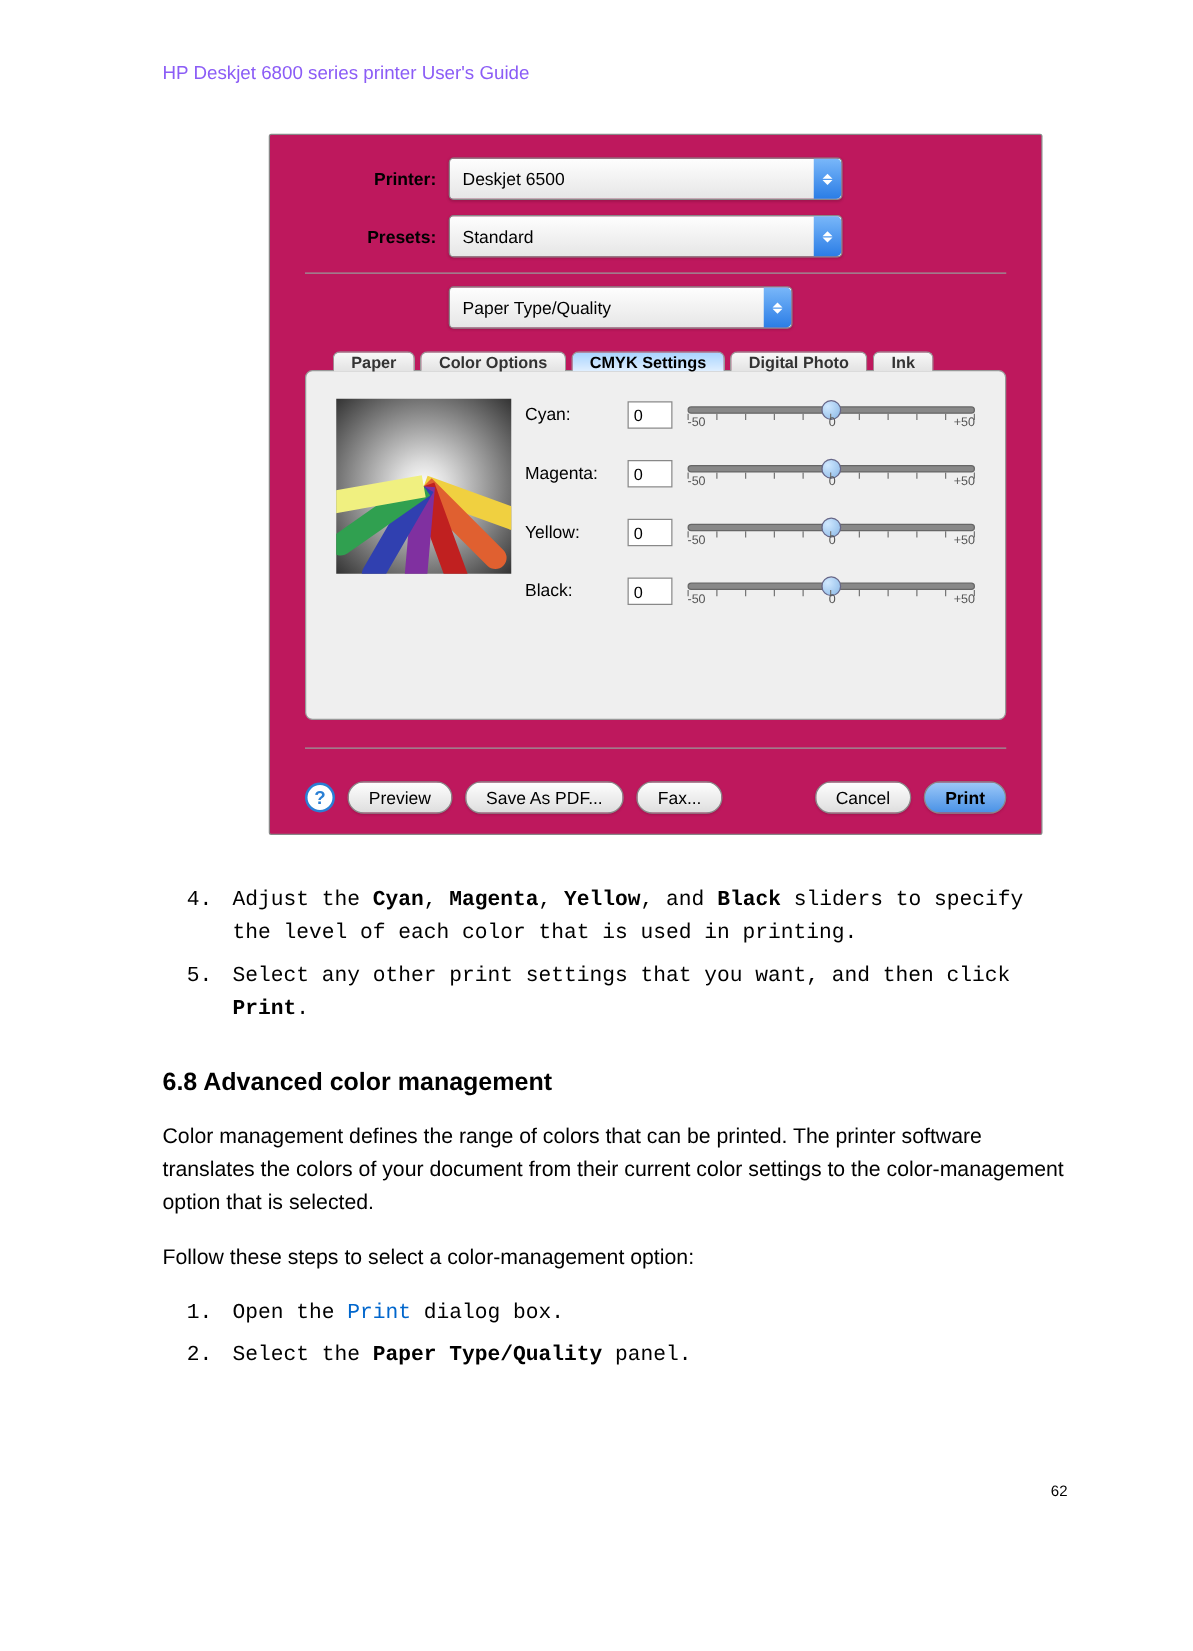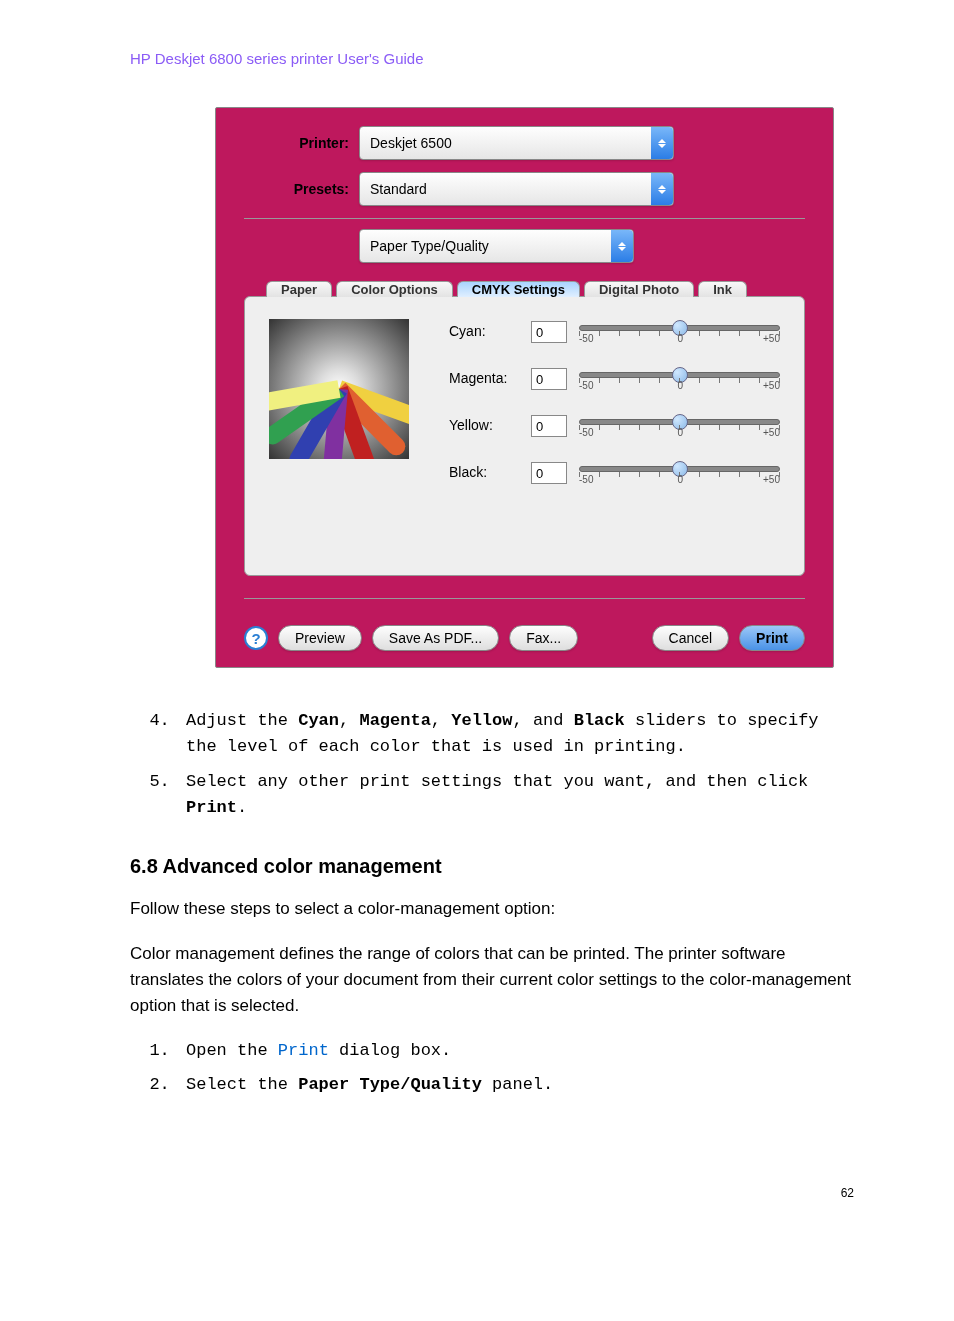--- a/index.html
+++ b/index.html
@@ -90,21 +90,21 @@
       background: linear-gradient(#a8d4ff,#e0efff);
       color: #000;
     }
     .tab-panel {
       border: 1px solid #999;
       border-radius: 6px;
       padding: 22px 24px 60px 24px;
       background: #efefef;
       min-height: 280px;
     }
-    .panel-inner { display: flex; gap: 40px; }
+    .panel-inner { display: flex; gap: 11px; }
     .preview-img {
       width: 140px; height: 140px;
       background: radial-gradient(circle at 50% 50%, #fff 0%, #ddd 20%, #333 100%);
       position: relative;
       overflow: hidden;
       flex-shrink: 0;
     }
     .pencil {
       position: absolute;
       width: 18px; height: 90px;
@@ -395,22 +395,22 @@
 </div>
 
 <div class="content">
   <ol start="4">
     <li><span>Adjust the </span><span class="bold">Cyan</span><span>, </span><span class="bold">Magenta</span><span>, </span><span class="bold">Yellow</span><span>, and </span><span class="bold">Black</span><span> sliders to specify the level of each color that is used in printing.</span></li>
     <li><span>Select any other print settings that you want, and then click </span><span class="bold">Print</span><span>.</span></li>
   </ol>
 
   <h2 class="section">6.8  Advanced color management</h2>
 
+  <p class="body">Color management defines the range of colors that can be printed. The printer software translates the colors of your document from their current color settings to the color-management option that is selected.</p>
   <p class="body">Follow these steps to select a color-management option:</p>
-  <p class="body">Color management defines the range of colors that can be printed. The printer software translates the colors of your document from their current color settings to the color-management option that is selected.</p>
 
   <ol>
     <li><span>Open the </span><span class="link">Print</span><span> dialog box.</span></li>
     <li><span>Select the </span><span class="bold">Paper Type/Quality</span><span> panel.</span></li>
   </ol>
 </div>
 
 <div class="page-num">62</div>
 
 </body></html>

